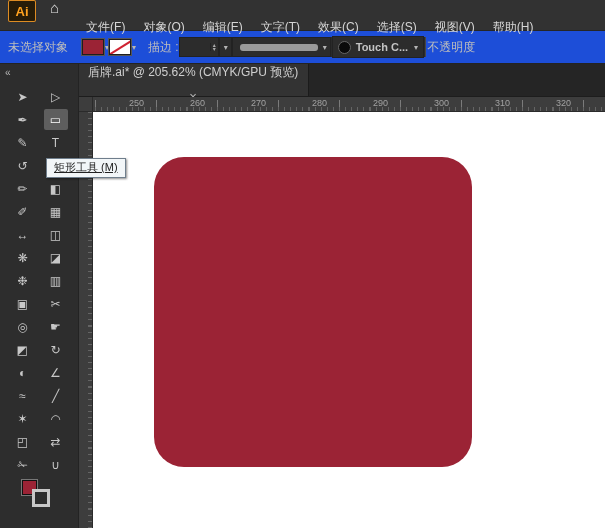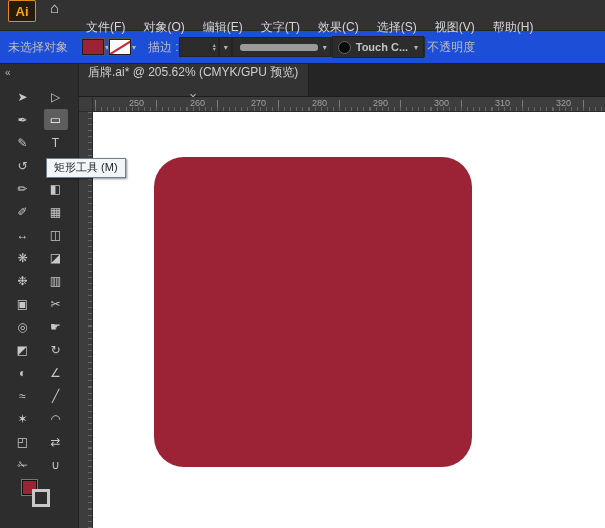--- a/index.html
+++ b/index.html
@@ -72,21 +72,21 @@
   
   .canvas-row{flex:1;display:flex;min-height:0;}
   .vruler{width:13px;background:#3d3d3d;border-right:1px solid #2a2a2a;position:relative;overflow:hidden;}
   .vruler::after{content:"";position:absolute;right:0;top:0;bottom:0;width:4px;
     background:repeating-linear-gradient(to bottom,#646464 0 1px,transparent 1px 6.1px);}
   .canvas{flex:1;background:#ffffff;position:relative;overflow:hidden;}
   .shape{position:absolute;left:61px;top:45px;width:318px;height:310px;border-radius:30px;}
 
   
   .tooltip{position:absolute;left:46px;top:158px;z-index:40;background:#f2f6f8;border:1px solid #6f7e8c;
-           color:#222;font-size:11px;padding:1px 7px 2px;white-space:nowrap;box-shadow:1px 1px 2px rgba(0,0,0,.45);}
+           color:#222;font-size:11px;padding:1px 7px 2px;white-space:nowrap;box-shadow:1px 1px 2px rgba(0,0,0,.45);text-decoration:underline;}
 </style>
 </head>
 <body>
 
 <div class="app">
 
   <div class="menubar">
     <div class="ai-logo">Ai</div>
     <div class="home-ico">⌂</div>
     <div class="menus">

